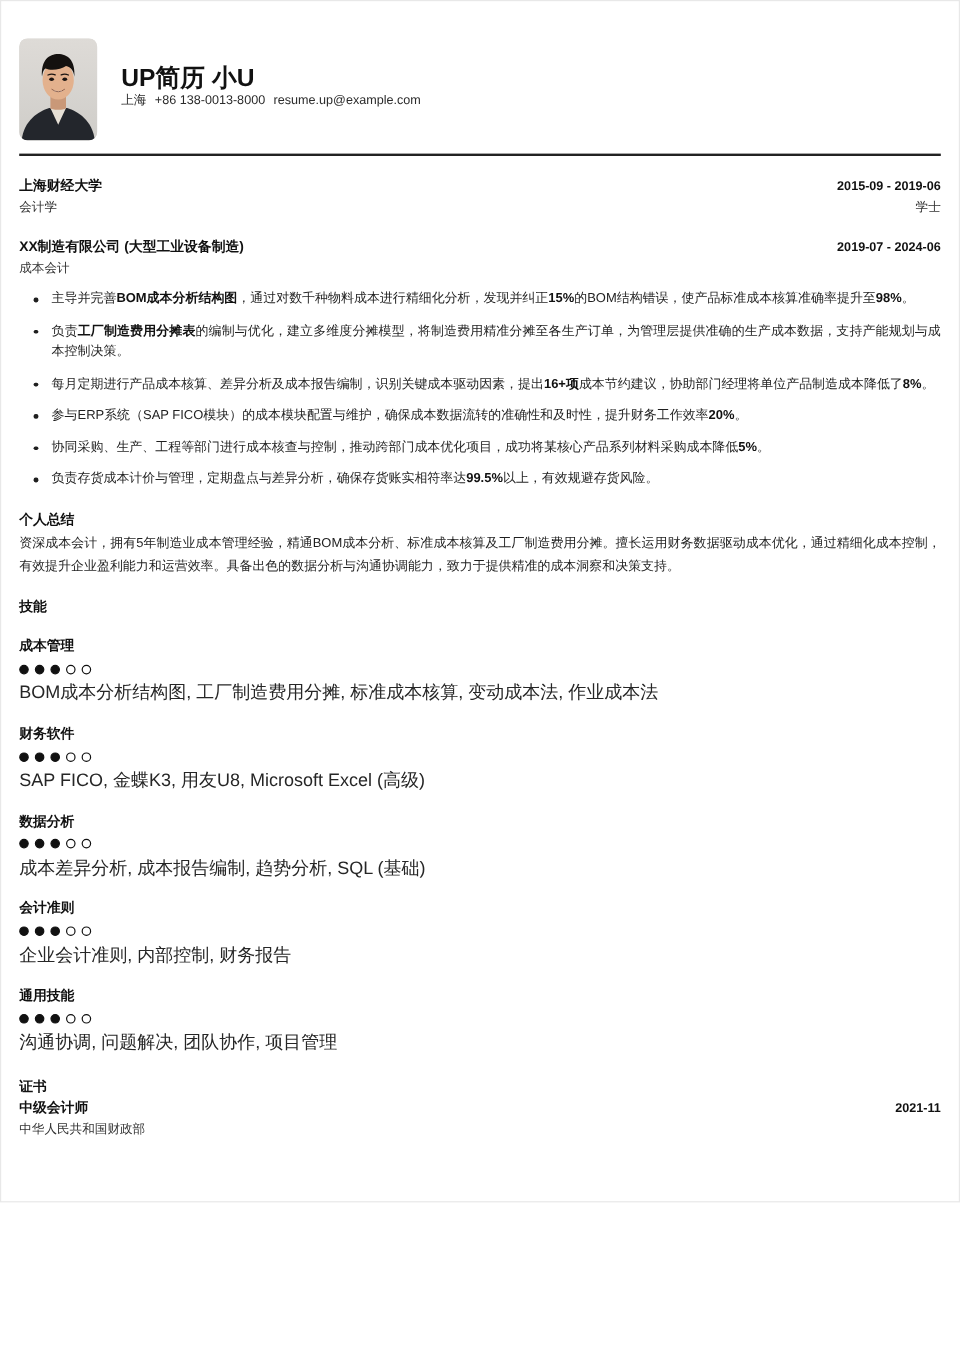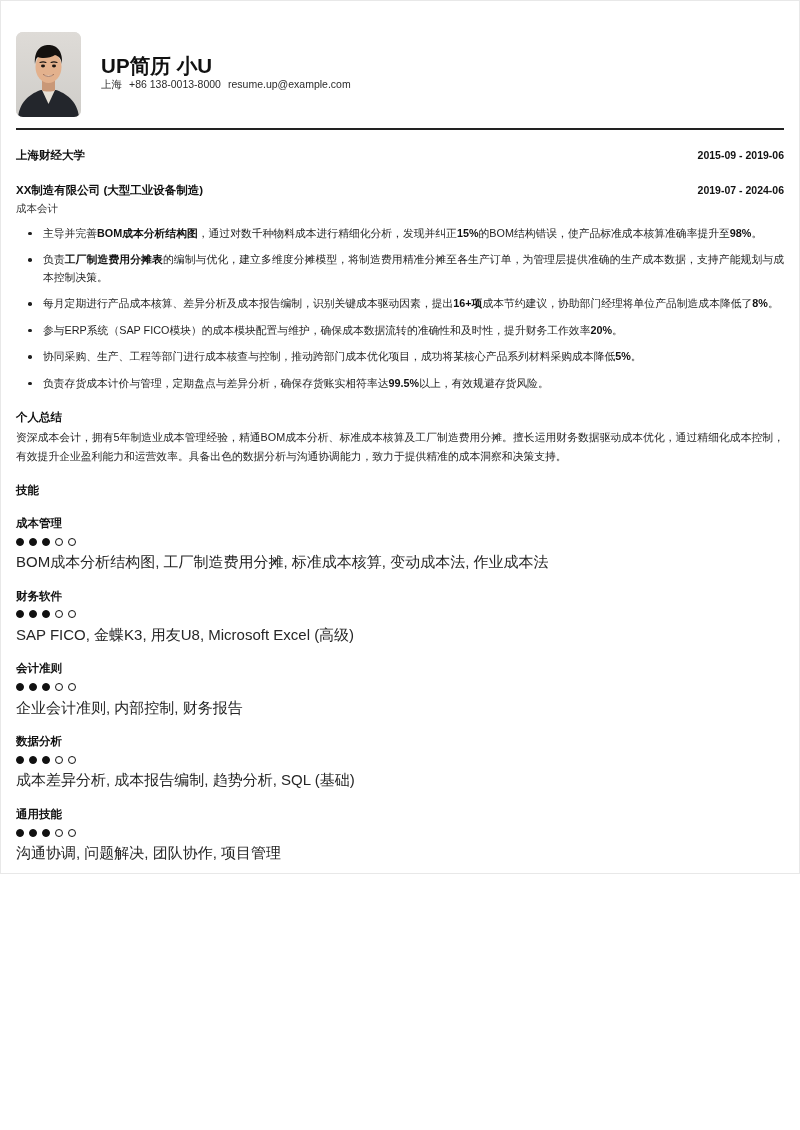--- a/index.html
+++ b/index.html
@@ -12,21 +12,21 @@
 
   body {
     font-family: "Liberation Sans", "DejaVu Sans", sans-serif;
     color: #1a1a1a;
     -webkit-font-smoothing: antialiased;
   }
 
   .page {
     position: relative;
     width: 800px;
-    height: 874px;
+    height: 1002px;
     background: #ffffff;
     border: 1px solid #e8e8e8;
     overflow: hidden;
   }
 
   .inner {
     padding: 0 15px;
   }
 
   
@@ -260,20 +260,24 @@
   <div class="rule"></div>
 
   <div class="inner">
 
     <div class="section">
       <div class="entry">
         <div class="entry-row">
           <span class="entry-title">上海财经大学</span>
           <span class="entry-date">2015-09 - 2019-06</span>
         </div>
+        <div class="entry-row">
+          <span class="entry-sub">会计学</span>
+          <span class="entry-sub-right">学士</span>
+        </div>
       </div>
     </div>
 
     <div class="section">
       <div class="entry">
         <div class="entry-row">
           <span class="entry-title">XX制造有限公司 (大型工业设备制造)</span>
           <span class="entry-date">2019-07 - 2024-06</span>
         </div>
         <div class="entry-row">
@@ -314,40 +318,40 @@
             <div class="dots">
               <span class="dot on"></span>
               <span class="dot on"></span>
               <span class="dot on"></span>
               <span class="dot"></span>
               <span class="dot"></span>
             </div>
             <div class="skill-desc">SAP FICO, 金蝶K3, 用友U8, Microsoft Excel (高级)</div>
           </div>
           <div class="skill">
+            <div class="skill-name">数据分析</div>
+            <div class="dots">
+              <span class="dot on"></span>
+              <span class="dot on"></span>
+              <span class="dot on"></span>
+              <span class="dot"></span>
+              <span class="dot"></span>
+            </div>
+            <div class="skill-desc">成本差异分析, 成本报告编制, 趋势分析, SQL (基础)</div>
+          </div>
+          <div class="skill">
             <div class="skill-name">会计准则</div>
             <div class="dots">
               <span class="dot on"></span>
               <span class="dot on"></span>
               <span class="dot on"></span>
               <span class="dot"></span>
               <span class="dot"></span>
             </div>
             <div class="skill-desc">企业会计准则, 内部控制, 财务报告</div>
-          </div>
-          <div class="skill">
-            <div class="skill-name">数据分析</div>
-            <div class="dots">
-              <span class="dot on"></span>
-              <span class="dot on"></span>
-              <span class="dot on"></span>
-              <span class="dot"></span>
-              <span class="dot"></span>
-            </div>
-            <div class="skill-desc">成本差异分析, 成本报告编制, 趋势分析, SQL (基础)</div>
           </div>
           <div class="skill">
             <div class="skill-name">通用技能</div>
             <div class="dots">
               <span class="dot on"></span>
               <span class="dot on"></span>
               <span class="dot on"></span>
               <span class="dot"></span>
               <span class="dot"></span>
             </div>

